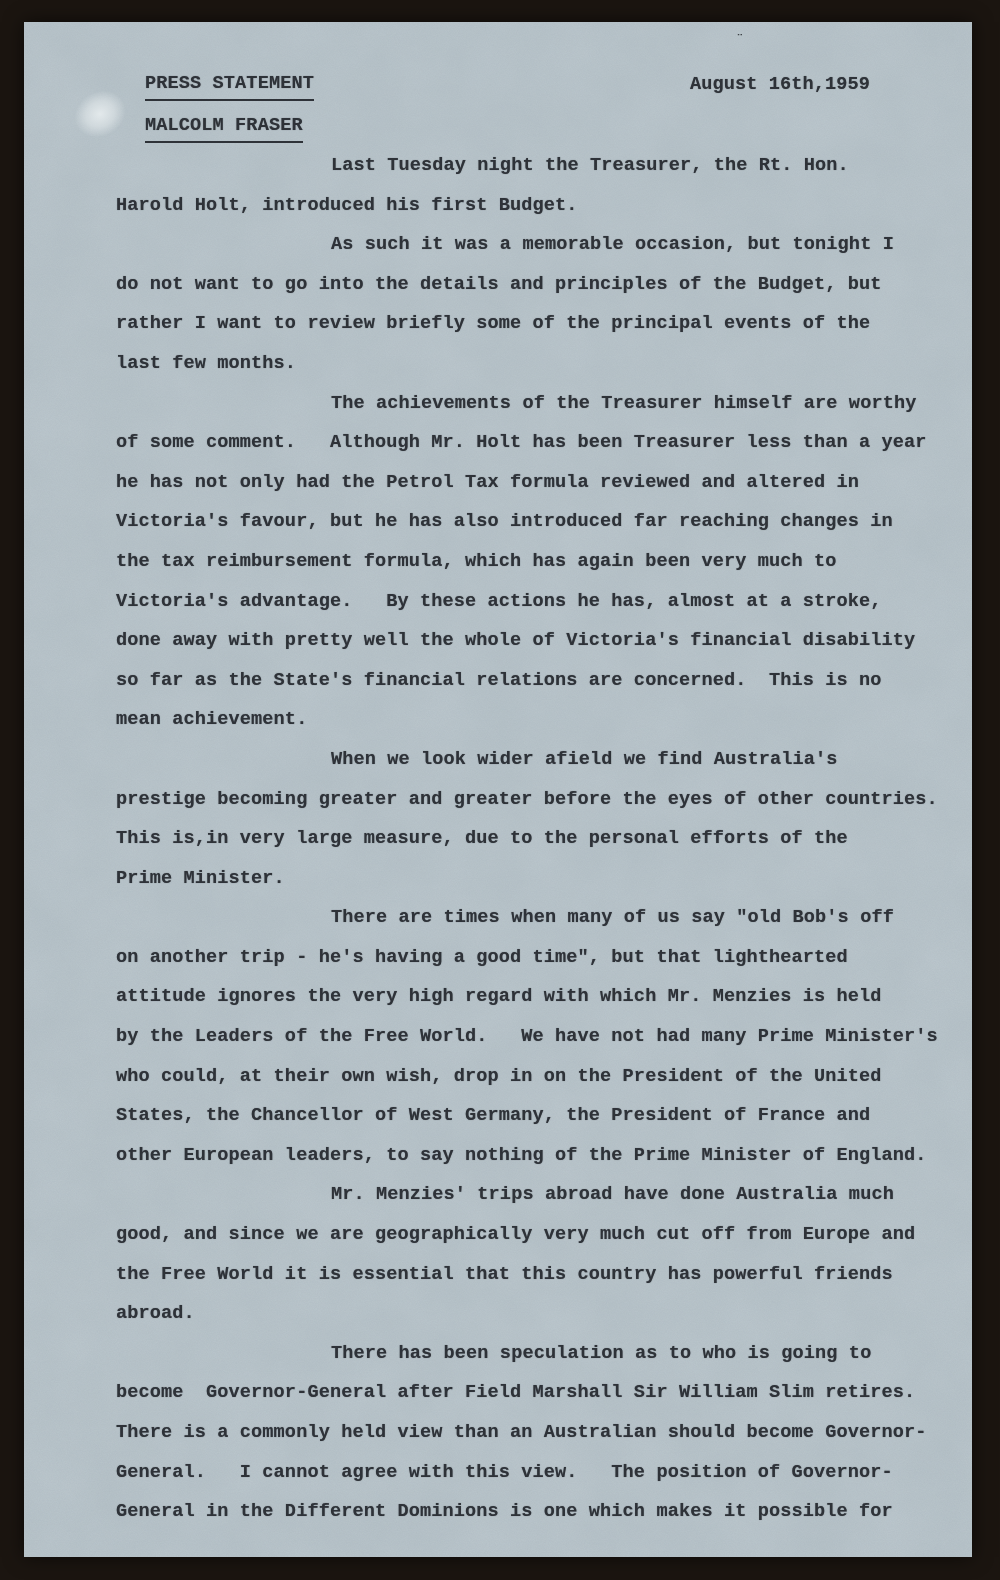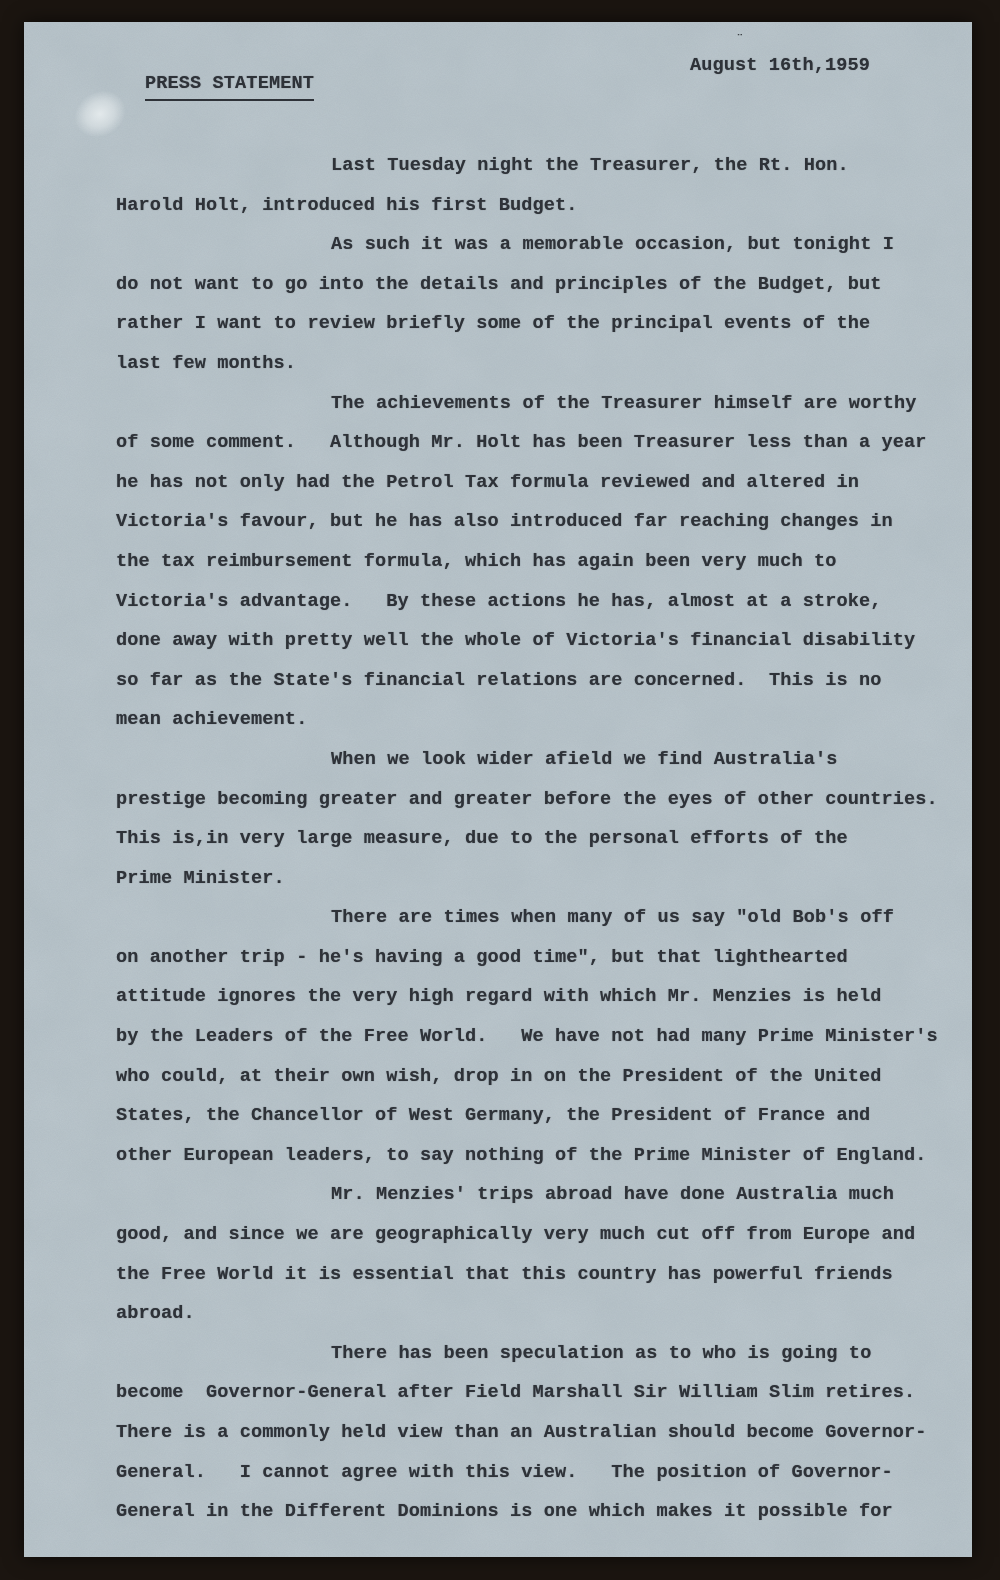--- a/index.html
+++ b/index.html
@@ -34,21 +34,21 @@
   }
   .title1{position:absolute;left:76px;top:30px;}
   .title2{position:absolute;left:76px;top:72px;}
   .dul{
     display:inline-block;
     text-decoration-thickness:2px;
     text-underline-offset:4px;
     border-bottom:2.5px solid var(--ink);
     padding-bottom:5px;
   }
-  .date{position:absolute;left:666px;top:33px;}
+  .date{position:absolute;left:666px;top:52px;}
   .doc-body{
     position:absolute;left:92px;top:124px;width:866px;
   }
   .line{
     height:39.6px;line-height:39.6px;
     white-space:pre;
   }
   .line.first{padding-left:215px;}
   .smudge{
     position:absolute;left:50px;top:70px;width:52px;height:44px;
@@ -80,17 +80,20 @@
     <rect width="100%" height="100%" filter="url(#mottle)" opacity="0.55"></rect>
     <rect width="100%" height="100%" filter="url(#fineGrain)" opacity="0.30"></rect>
   </svg>
 
   <div class="smudge"></div>
   <div class="stray-mark">¨</div>
 
   <div class="title1 type">
     <span class="dul">PRESS STATEMENT</span>
   </div>
+  <div class="title2 type">
+    <span class="dul">MALCOLM FRASER</span>
+  </div>
   <div class="date type">August 16th,1959</div>
 
   <div class="doc-body type"><div class="paragraph"><div class="line first">Last Tuesday night the Treasurer, the Rt. Hon.</div><div class="line">Harold Holt, introduced his first Budget.</div></div><div class="paragraph"><div class="line first">As such it was a memorable occasion, but tonight I</div><div class="line">do not want to go into the details and principles of the Budget, but</div><div class="line">rather I want to review briefly some of the principal events of the</div><div class="line">last few months.</div></div><div class="paragraph"><div class="line first">The achievements of the Treasurer himself are worthy</div><div class="line">of some comment.   Although Mr. Holt has been Treasurer less than a year</div><div class="line">he has not only had the Petrol Tax formula reviewed and altered in</div><div class="line">Victoria's favour, but he has also introduced far reaching changes in</div><div class="line">the tax reimbursement formula, which has again been very much to</div><div class="line">Victoria's advantage.   By these actions he has, almost at a stroke,</div><div class="line">done away with pretty well the whole of Victoria's financial disability</div><div class="line">so far as the State's financial relations are concerned.  This is no</div><div class="line">mean achievement.</div></div><div class="paragraph"><div class="line first">When we look wider afield we find Australia's</div><div class="line">prestige becoming greater and greater before the eyes of other countries.</div><div class="line">This is,in very large measure, due to the personal efforts of the</div><div class="line">Prime Minister.</div></div><div class="paragraph"><div class="line first">There are times when many of us say "old Bob's off</div><div class="line">on another trip - he's having a good time", but that lighthearted</div><div class="line">attitude ignores the very high regard with which Mr. Menzies is held</div><div class="line">by the Leaders of the Free World.   We have not had many Prime Minister's</div><div class="line">who could, at their own wish, drop in on the President of the United</div><div class="line">States, the Chancellor of West Germany, the President of France and</div><div class="line">other European leaders, to say nothing of the Prime Minister of England.</div></div><div class="paragraph"><div class="line first">Mr. Menzies' trips abroad have done Australia much</div><div class="line">good, and since we are geographically very much cut off from Europe and</div><div class="line">the Free World it is essential that this country has powerful friends</div><div class="line">abroad.</div></div><div class="paragraph"><div class="line first">There has been speculation as to who is going to</div><div class="line">become  Governor-General after Field Marshall Sir William Slim retires.</div><div class="line">There is a commonly held view than an Australian should become Governor-</div><div class="line">General.   I cannot agree with this view.   The position of Governor-</div><div class="line">General in the Different Dominions is one which makes it possible for</div></div></div>
 
 </div>
 
 </body></html>

